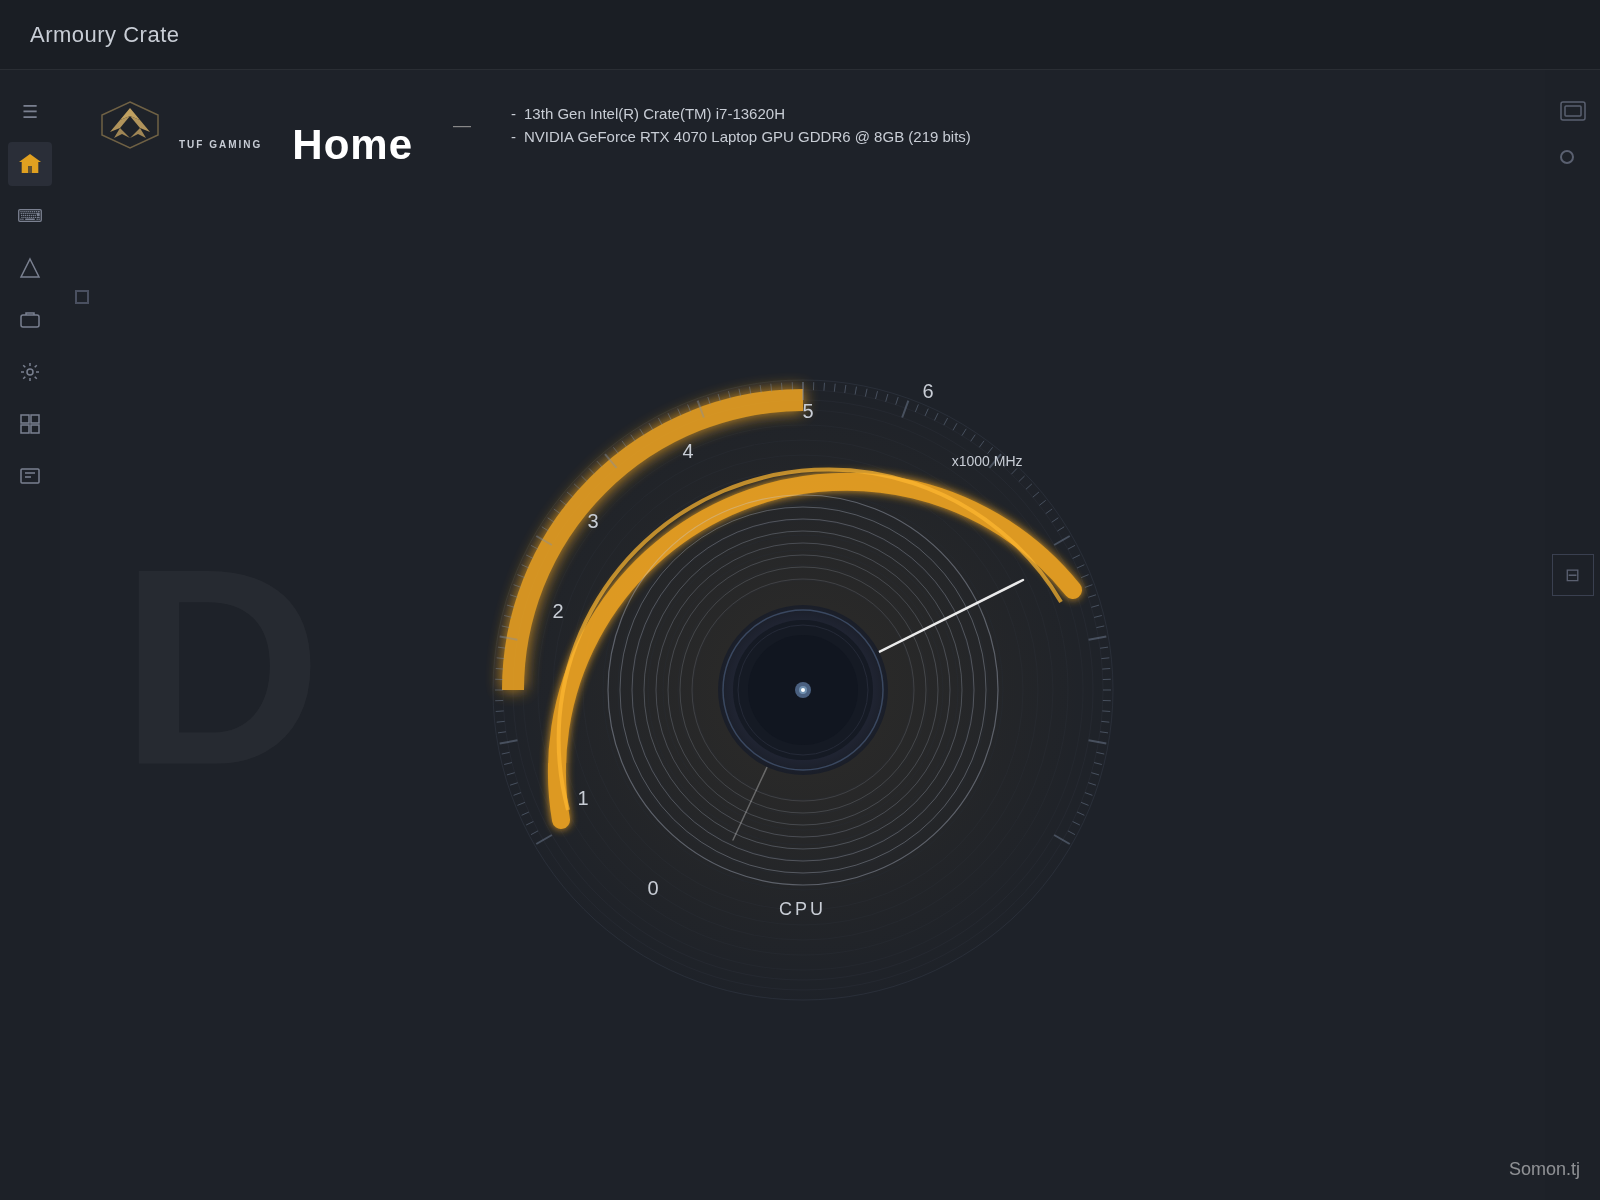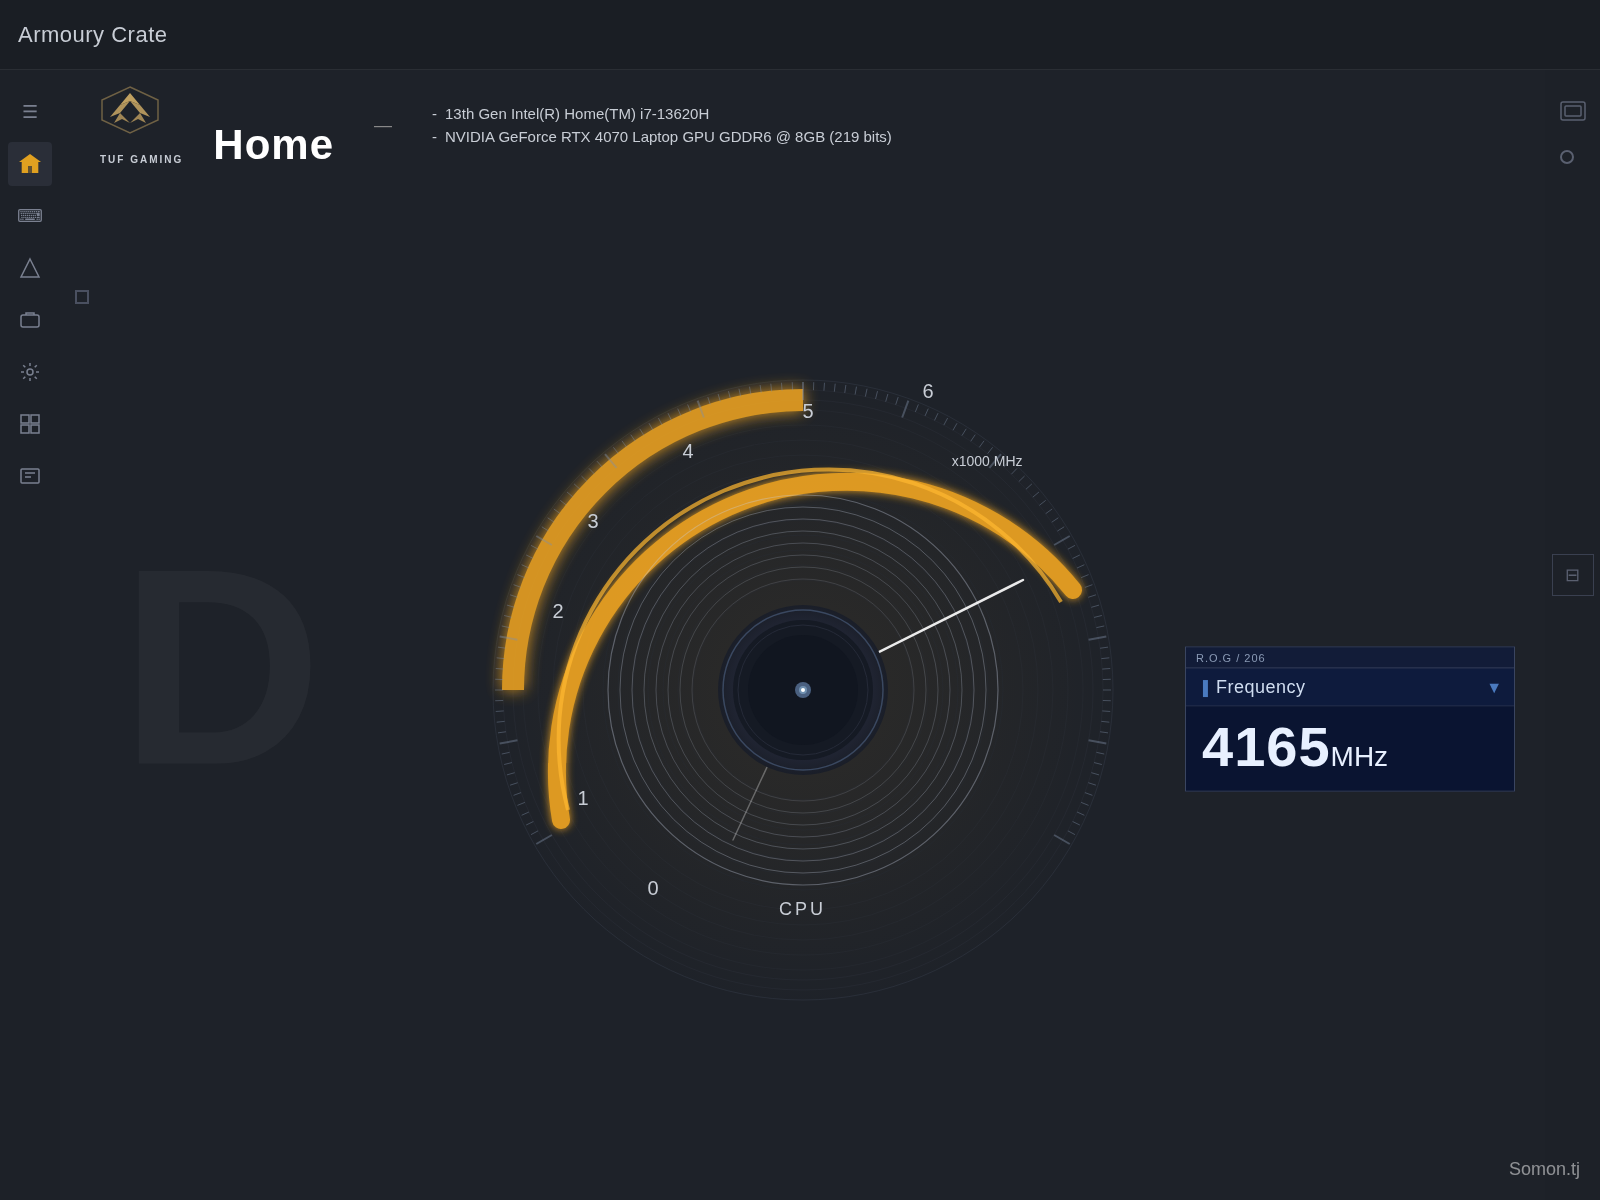--- a/index.html
+++ b/index.html
@@ -16,21 +16,21 @@
     
     .top-bar {
       position: absolute;
       top: 0;
       left: 0;
       right: 0;
       height: 70px;
       background: #1a1e24;
       display: flex;
       align-items: center;
-      padding: 0 8px;
+      padding: 0 20px;
       border-bottom: 1px solid #2a2e34;
       z-index: 10;
     }
 
     .app-title {
       color: #c8cdd5;
       font-size: 22px;
       font-weight: 400;
       letter-spacing: 0.5px;
       margin-left: 10px;
@@ -111,22 +111,22 @@
     .header-section {
       display: flex;
       align-items: center;
       padding: 25px 40px;
       gap: 30px;
       height: 110px;
     }
 
     .tuf-logo {
       display: flex;
-      flex-direction: column;
-      align-items: flex-start;
+      flex-direction: row;
+      align-items: flex-end;
       gap: 19px;
     }
 
     .tuf-icon {
       width: 60px;
       height: 50px;
     }
 
     .tuf-text {
       color: #c8cdd5;
@@ -408,21 +408,21 @@
       <span class="tuf-text">TUF GAMING</span>
     </div>
 
     <div class="home-title">Home</div>
 
     <div style="color:#888; font-size:18px; margin-left:10px;">—</div>
 
     <div class="specs-list">
       <div class="spec-item">
         <span class="spec-bullet">-</span>
-        <span>13th Gen Intel(R) Home(TM) i7-13620H</span>
+        <span>13th Gen Intel(R) Crate(TM) i7-13620H</span>
       </div>
       <div class="spec-item">
         <span class="spec-bullet">-</span>
         <span>NVIDIA GeForce RTX 4070 Laptop GPU GDDR6 @ 8GB (219 bits)</span>
       </div>
     </div>
   </div>
 
   <div class="bg-letter">D</div>
 
@@ -652,31 +652,18 @@
 
       <span class="scale-label" style="top:60px; left:350px;">5</span>
 
       <span class="scale-label" style="top:40px; left:470px;">6</span>
 
       <span class="scale-unit" style="top:113px; right:130px;">x1000 MHz</span>
 
       <span class="cpu-label">CPU</span>
     </div>
 
-    <div class="freq-panel">
-      <div class="freq-panel-header">
-        <span class="freq-panel-tag">R.O.G / 206</span>
-      </div>
-      <div class="freq-panel-title-row">
-        <span class="freq-panel-arrow">▐</span>
-        <span class="freq-panel-label">Frequency</span>
-        <span class="freq-panel-dropdown">▼</span>
-      </div>
-      <div class="freq-panel-value">
-        <span class="freq-number">4165</span><span class="freq-unit">MHz</span>
-      </div>
-    </div>
 
   </div>
 
 </div>
 
 <div class="watermark">Somon.tj</div>
 
 </body></html>

